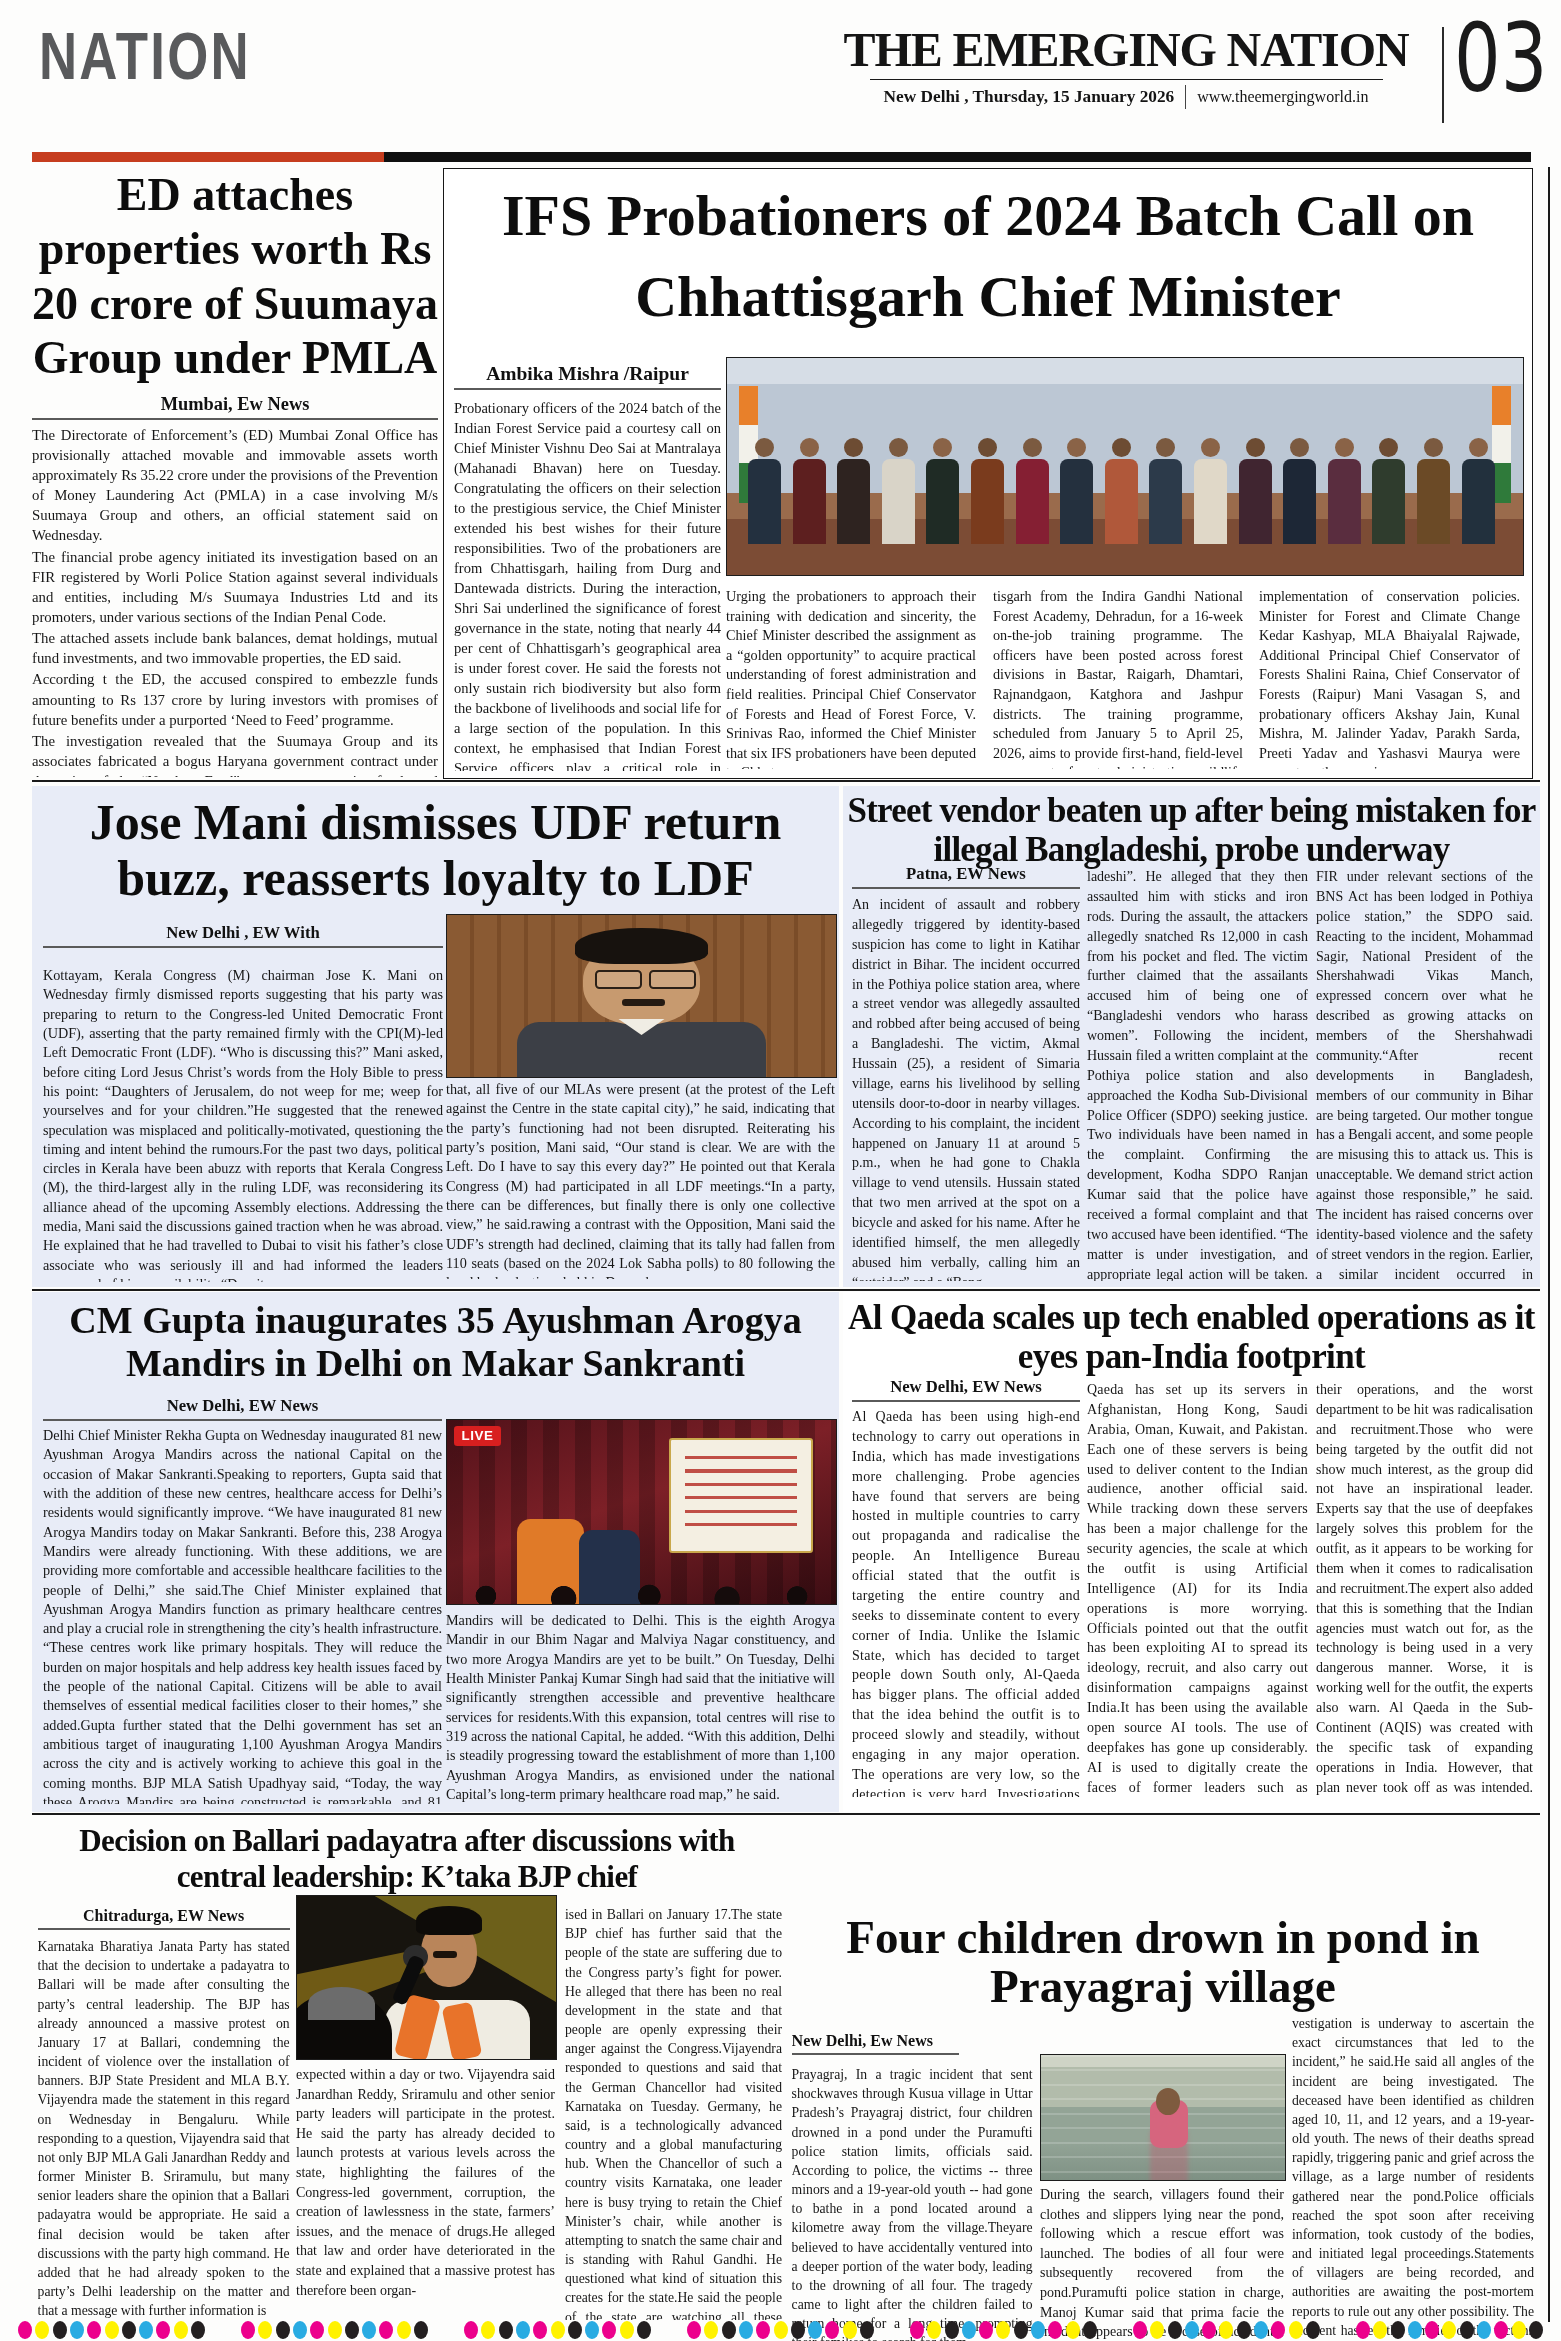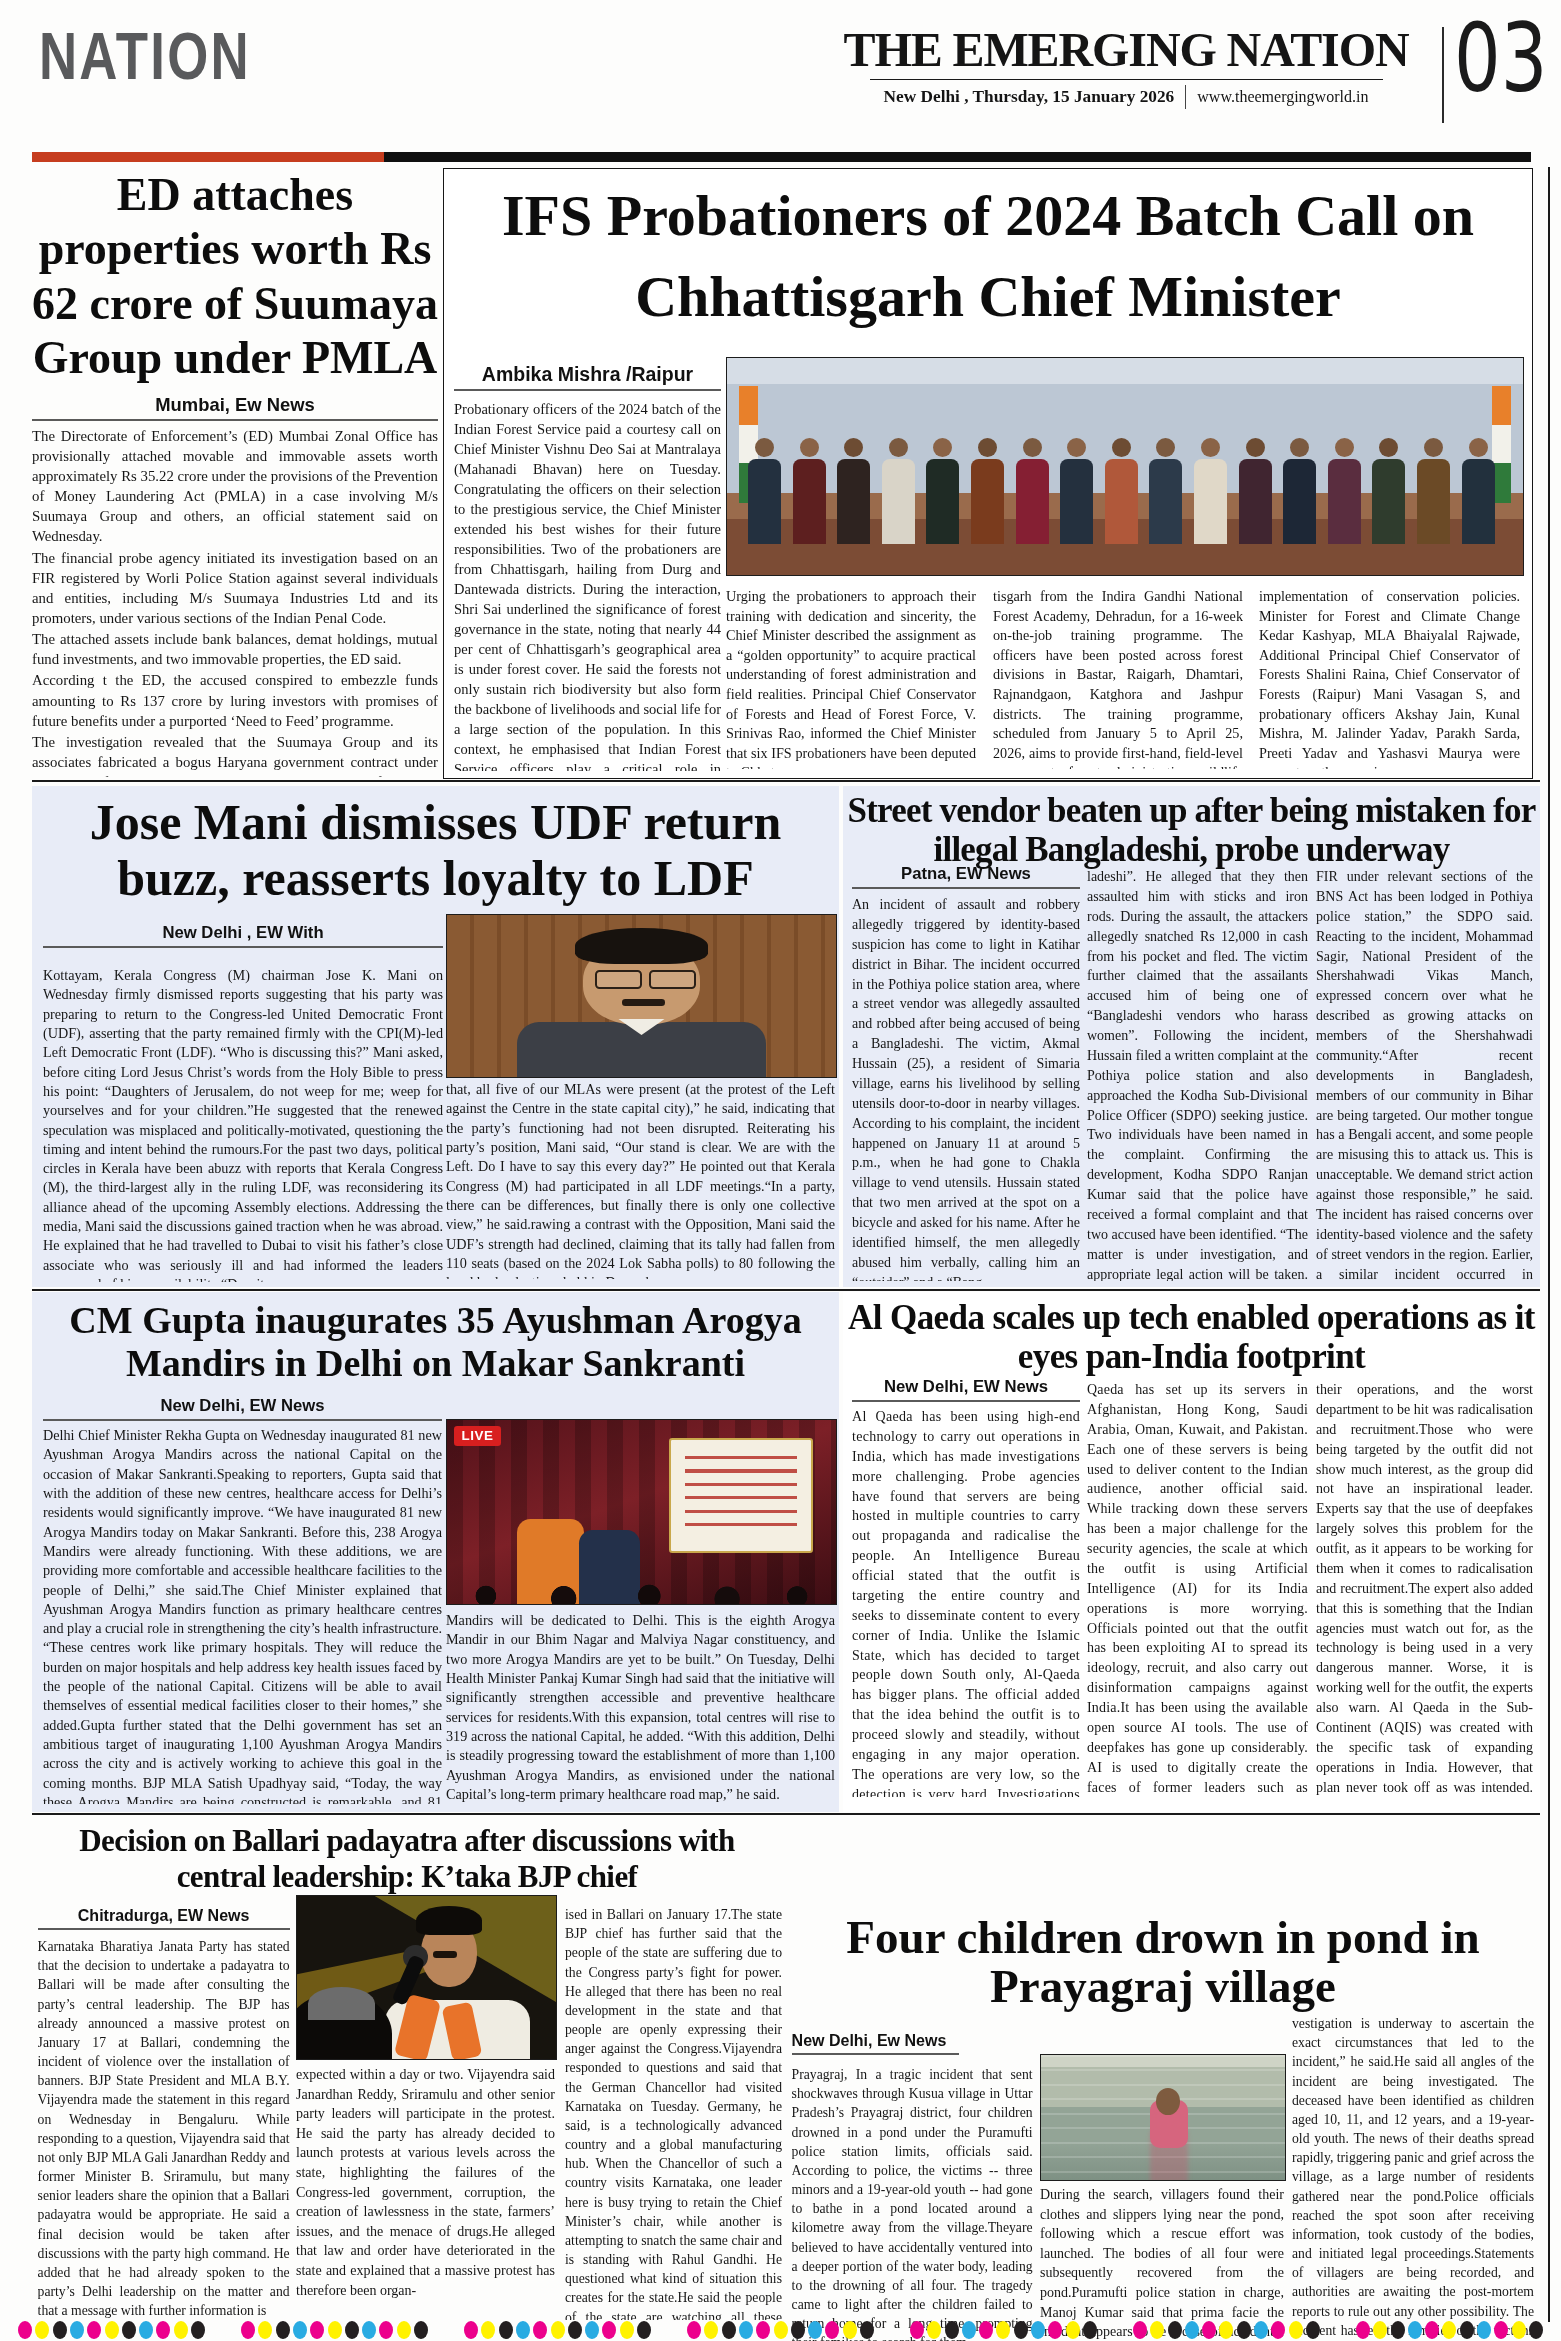--- a/index.html
+++ b/index.html
@@ -1,20 +1,20 @@
 <!DOCTYPE html>
 <html style="font-size:9px"><head>
 <meta charset="utf-8">
 <style>
   html,body{margin:0;padding:0;background:#888;}
   .page{position:relative;width:1561px;height:2342px;background:#fdfdfc;overflow:hidden;
         font-family:"Liberation Serif",serif;color:#141414;}
   .abs{position:absolute;}
   .hl{font-family:"Liberation Serif",serif;font-weight:bold;text-align:center;color:#0d0d0d;}
-  .byline{font-family:Liberation Sans, sans-serif;font-weight:bold;text-align:center;color:#111;}
+  .byline{font-family:Liberation Serif, serif;font-weight:bold;text-align:center;color:#111;}
   .byrule{border-top:2.8px solid #5a5a5a;margin-top:3.3px;}
   .body-text{text-align:justify;font-family:"Liberation Serif",serif;color:#161616;overflow:hidden;}
   .body-text p{margin:0 0 1.1px 0;}
   .photo{position:absolute;overflow:hidden;border:1.1px solid #1c1c1c;}
   .bgblue{background:#e8ecf7;}
   .secline{position:absolute;left:32px;width:1508px;height:1.7px;background:#1a1a1a;}
   
   .nation{font-family:"Liberation Sans",sans-serif;font-weight:bold;font-size:66px;color:#595a5c;
           letter-spacing:2.8px;transform:scaleX(.8);transform-origin:left top;}
   .masthead{font-family:"Liberation Serif",serif;font-weight:bold;font-size:48px;letter-spacing:-1.1px;color:#151515;white-space:nowrap;}
@@ -102,21 +102,21 @@
     </div>
   </div>
 
   <div class="abs" style="left:1442px;top:27px;width:1.7px;height:96px;background:#2b2b2b;"></div>
   <div class="abs pagenum" style="left:1454px;top:12.3px;">03</div>
 
   <div class="accentbar"></div>
   <div class="rightrule"></div>
 
   <div class="abs" style="left:32px;top:168px;width:406px;height:609px;overflow:hidden;">
-    <div class="hl" style="font-size:46px;line-height:1.18;">ED attaches properties worth Rs 62 crore of Suumaya Group under PMLA</div>
+    <div class="hl" style="font-size:46px;line-height:1.18;">ED attaches properties worth Rs 20 crore of Suumaya Group under PMLA</div>
     <div class="byline" style="font-size:18.4px;margin-top:9px;">Mumbai, Ew News</div>
     <div class="byrule"></div>
     <div class="body-text" style="font-size:14.8px;line-height:1.36;margin-top:4.5px;">
       <p>The Directorate of Enforcement’s (ED) Mumbai Zonal Office has provisionally attached movable and immovable assets worth approximately Rs 35.22 crore under the provisions of the Prevention of Money Laundering Act (PMLA) in a case involving M/s Suumaya Group and others, an official statement said on Wednesday.</p>
       <p>The financial probe agency initiated its investigation based on an FIR registered by Worli Police Station against several individuals and entities, including M/s Suumaya Industries Ltd and its promoters, under various sections of the Indian Penal Code.</p>
       <p>The attached assets include bank balances, demat holdings, mutual fund investments, and two immovable properties, the ED said.</p>
       <p>According t the ED, the accused conspired to embezzle funds amounting to Rs 137 crore by luring investors with promises of future benefits under a purported ‘Need to Feed’ programme.</p>
       <p>The investigation revealed that the Suumaya Group and its associates fabricated a bogus Haryana government contract under the guise of the “Need to Feed” programme to raise funds and secure trade financing.The group projected non-existent business operations as legitimate turnover, ED alleged.ED findings further indicate that funds received by Suumaya Group entities were diverted by promoter Ushik Gala to dummy agro-trader entities.</p>
     </div>
   </div>

